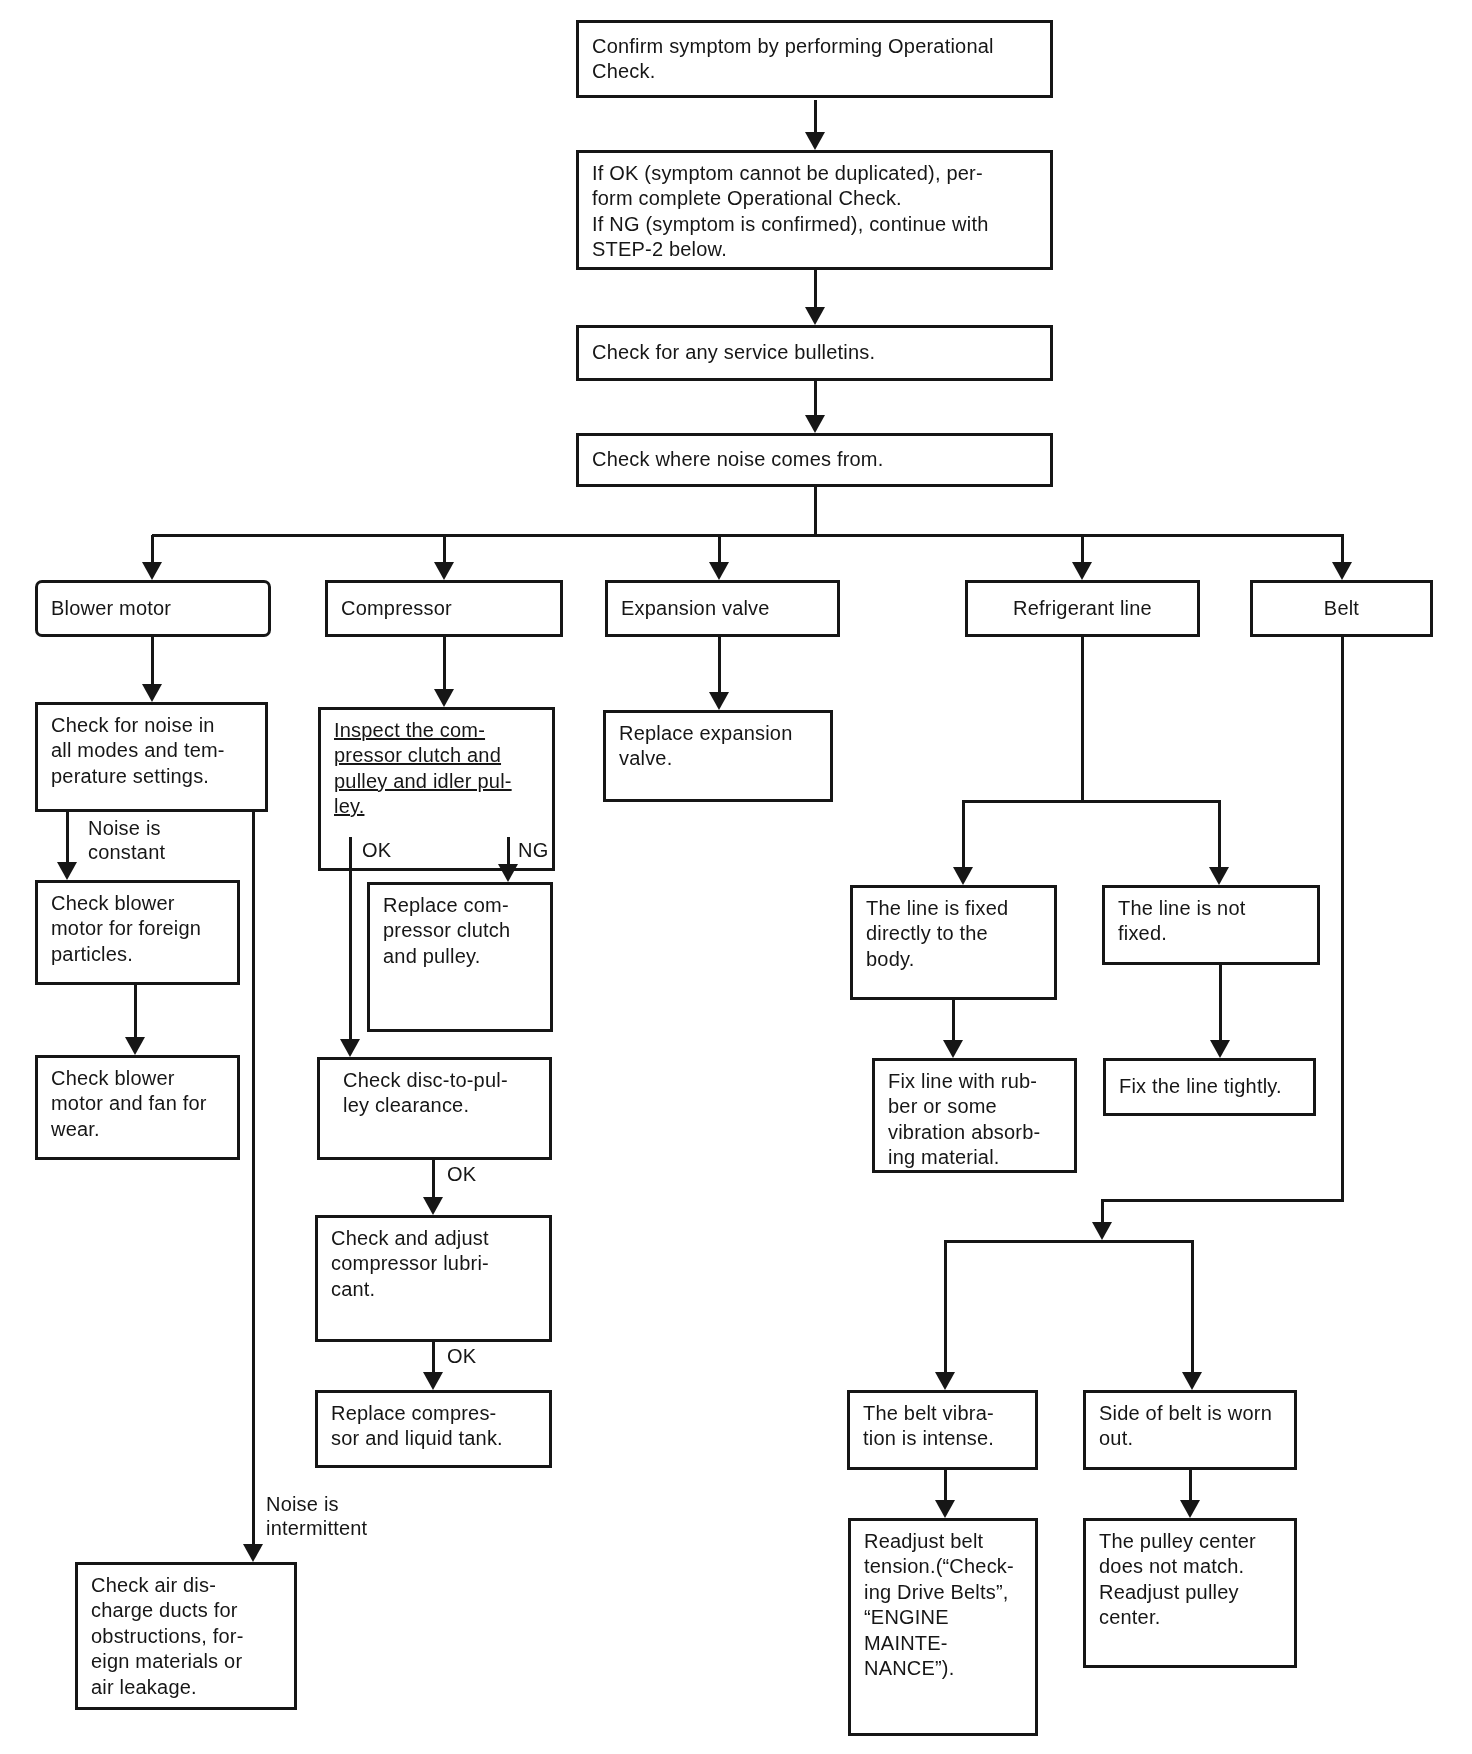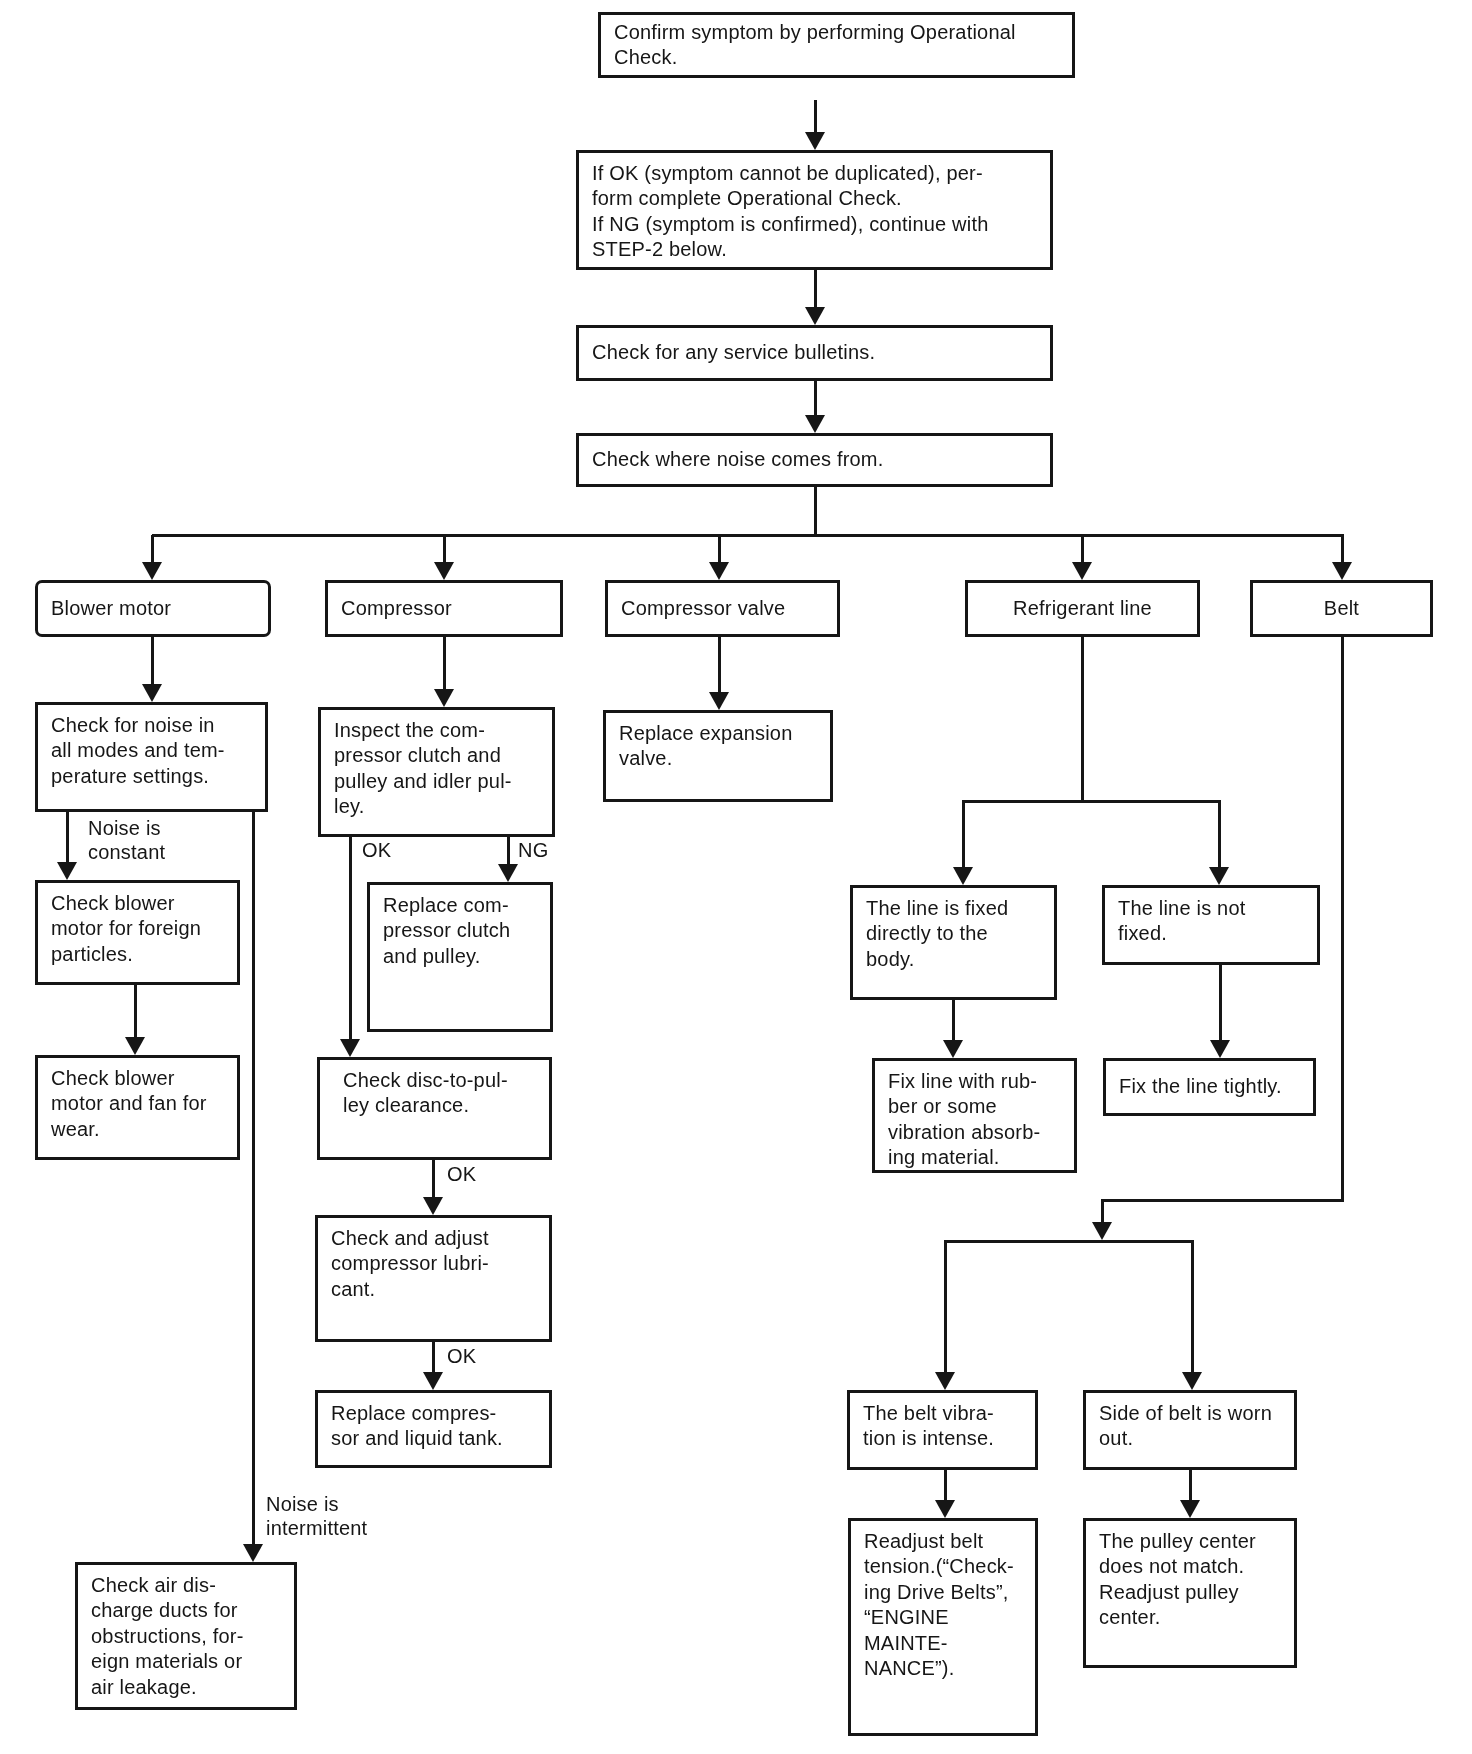--- a/index.html
+++ b/index.html
@@ -40,21 +40,21 @@
     line-height: 1.2;
     white-space: pre-line;
     letter-spacing: 0.2px;
   }
 </style>
 </head>
 <body>
 
 <div class="canvas">
 
-  <div class="node vc" style="left:576px; top:12px;  width:477px; height:66px;margin-left:22px;">Confirm symptom by performing Operational
+  <div class="node vc" style="left:576px; top:20px;  width:477px; height:78px;">Confirm symptom by performing Operational
 Check.</div>
   <div class="node" style="left:576px; top:150px; width:477px; height:120px;">If OK (symptom cannot be duplicated), per-
 form complete Operational Check.
 If NG (symptom is confirmed), continue with
 STEP-2 below.</div>
   <div class="node vc" style="left:576px; top:325px; width:477px; height:56px;">Check for any service bulletins.</div>
   <div class="node vc" style="left:576px; top:433px; width:477px; height:54px;">Check where noise comes from.</div>
 
   <div class="v" style="left:814px; top:100px; height:34px;"></div>
   <div class="ah" style="left:805px; top:132px;"></div>
@@ -72,21 +72,21 @@
   <div class="ah" style="left:434px;  top:562px;"></div>
   <div class="v" style="left:718px;  top:535px; height:29px;"></div>
   <div class="ah" style="left:709px;  top:562px;"></div>
   <div class="v" style="left:1081px; top:535px; height:29px;"></div>
   <div class="ah" style="left:1072px; top:562px;"></div>
   <div class="v" style="left:1341px; top:535px; height:29px;"></div>
   <div class="ah" style="left:1332px; top:562px;"></div>
 
   <div class="node vc" style="left:35px;   top:580px; width:236px; height:57px;border-radius:7px;">Blower motor</div>
   <div class="node vc" style="left:325px;  top:580px; width:238px; height:57px;">Compressor</div>
-  <div class="node vc" style="left:605px;  top:580px; width:235px; height:57px;">Compressor valve</div>
+  <div class="node vc" style="left:605px;  top:580px; width:235px; height:57px;">Expansion valve</div>
   <div class="node vc hc" style="left:1250px; top:580px; width:183px; height:57px;">Belt</div>
   <div class="node vc hc" style="left:965px;  top:580px; width:235px; height:57px;">Refrigerant line</div>
 
   <div class="v" style="left:151px; top:637px; height:49px;"></div>
   <div class="ah" style="left:142px; top:684px;"></div>
   <div class="node" style="left:35px; top:702px; width:233px; height:110px;">Check for noise in
 all modes and tem-
 perature settings.</div>
 
   <div class="v" style="left:66px; top:812px; height:52px;"></div>
@@ -109,21 +109,21 @@
   <div class="edge-label" style="left:266px; top:1492px;">Noise is
 intermittent</div>
   <div class="node" style="left:75px; top:1562px; width:222px; height:148px;">Check air dis-
 charge ducts for
 obstructions, for-
 eign materials or
 air leakage.</div>
 
   <div class="v" style="left:443px; top:637px; height:54px;"></div>
   <div class="ah" style="left:434px; top:689px;"></div>
-  <div class="node" style="left:318px; top:707px; width:237px; height:130px;">Inspect the com-
+  <div class="node" style="left:318px; top:707px; width:237px; height:164px;text-decoration:underline;">Inspect the com-
 pressor clutch and
 pulley and idler pul-
 ley.</div>
 
   <div class="v" style="left:349px; top:837px; height:204px;"></div>
   <div class="ah" style="left:340px; top:1039px;"></div>
   <div class="edge-label" style="left:362px; top:838px;">OK</div>
 
   <div class="v" style="left:507px; top:837px; height:29px;"></div>
   <div class="ah" style="left:498px; top:864px;"></div>

